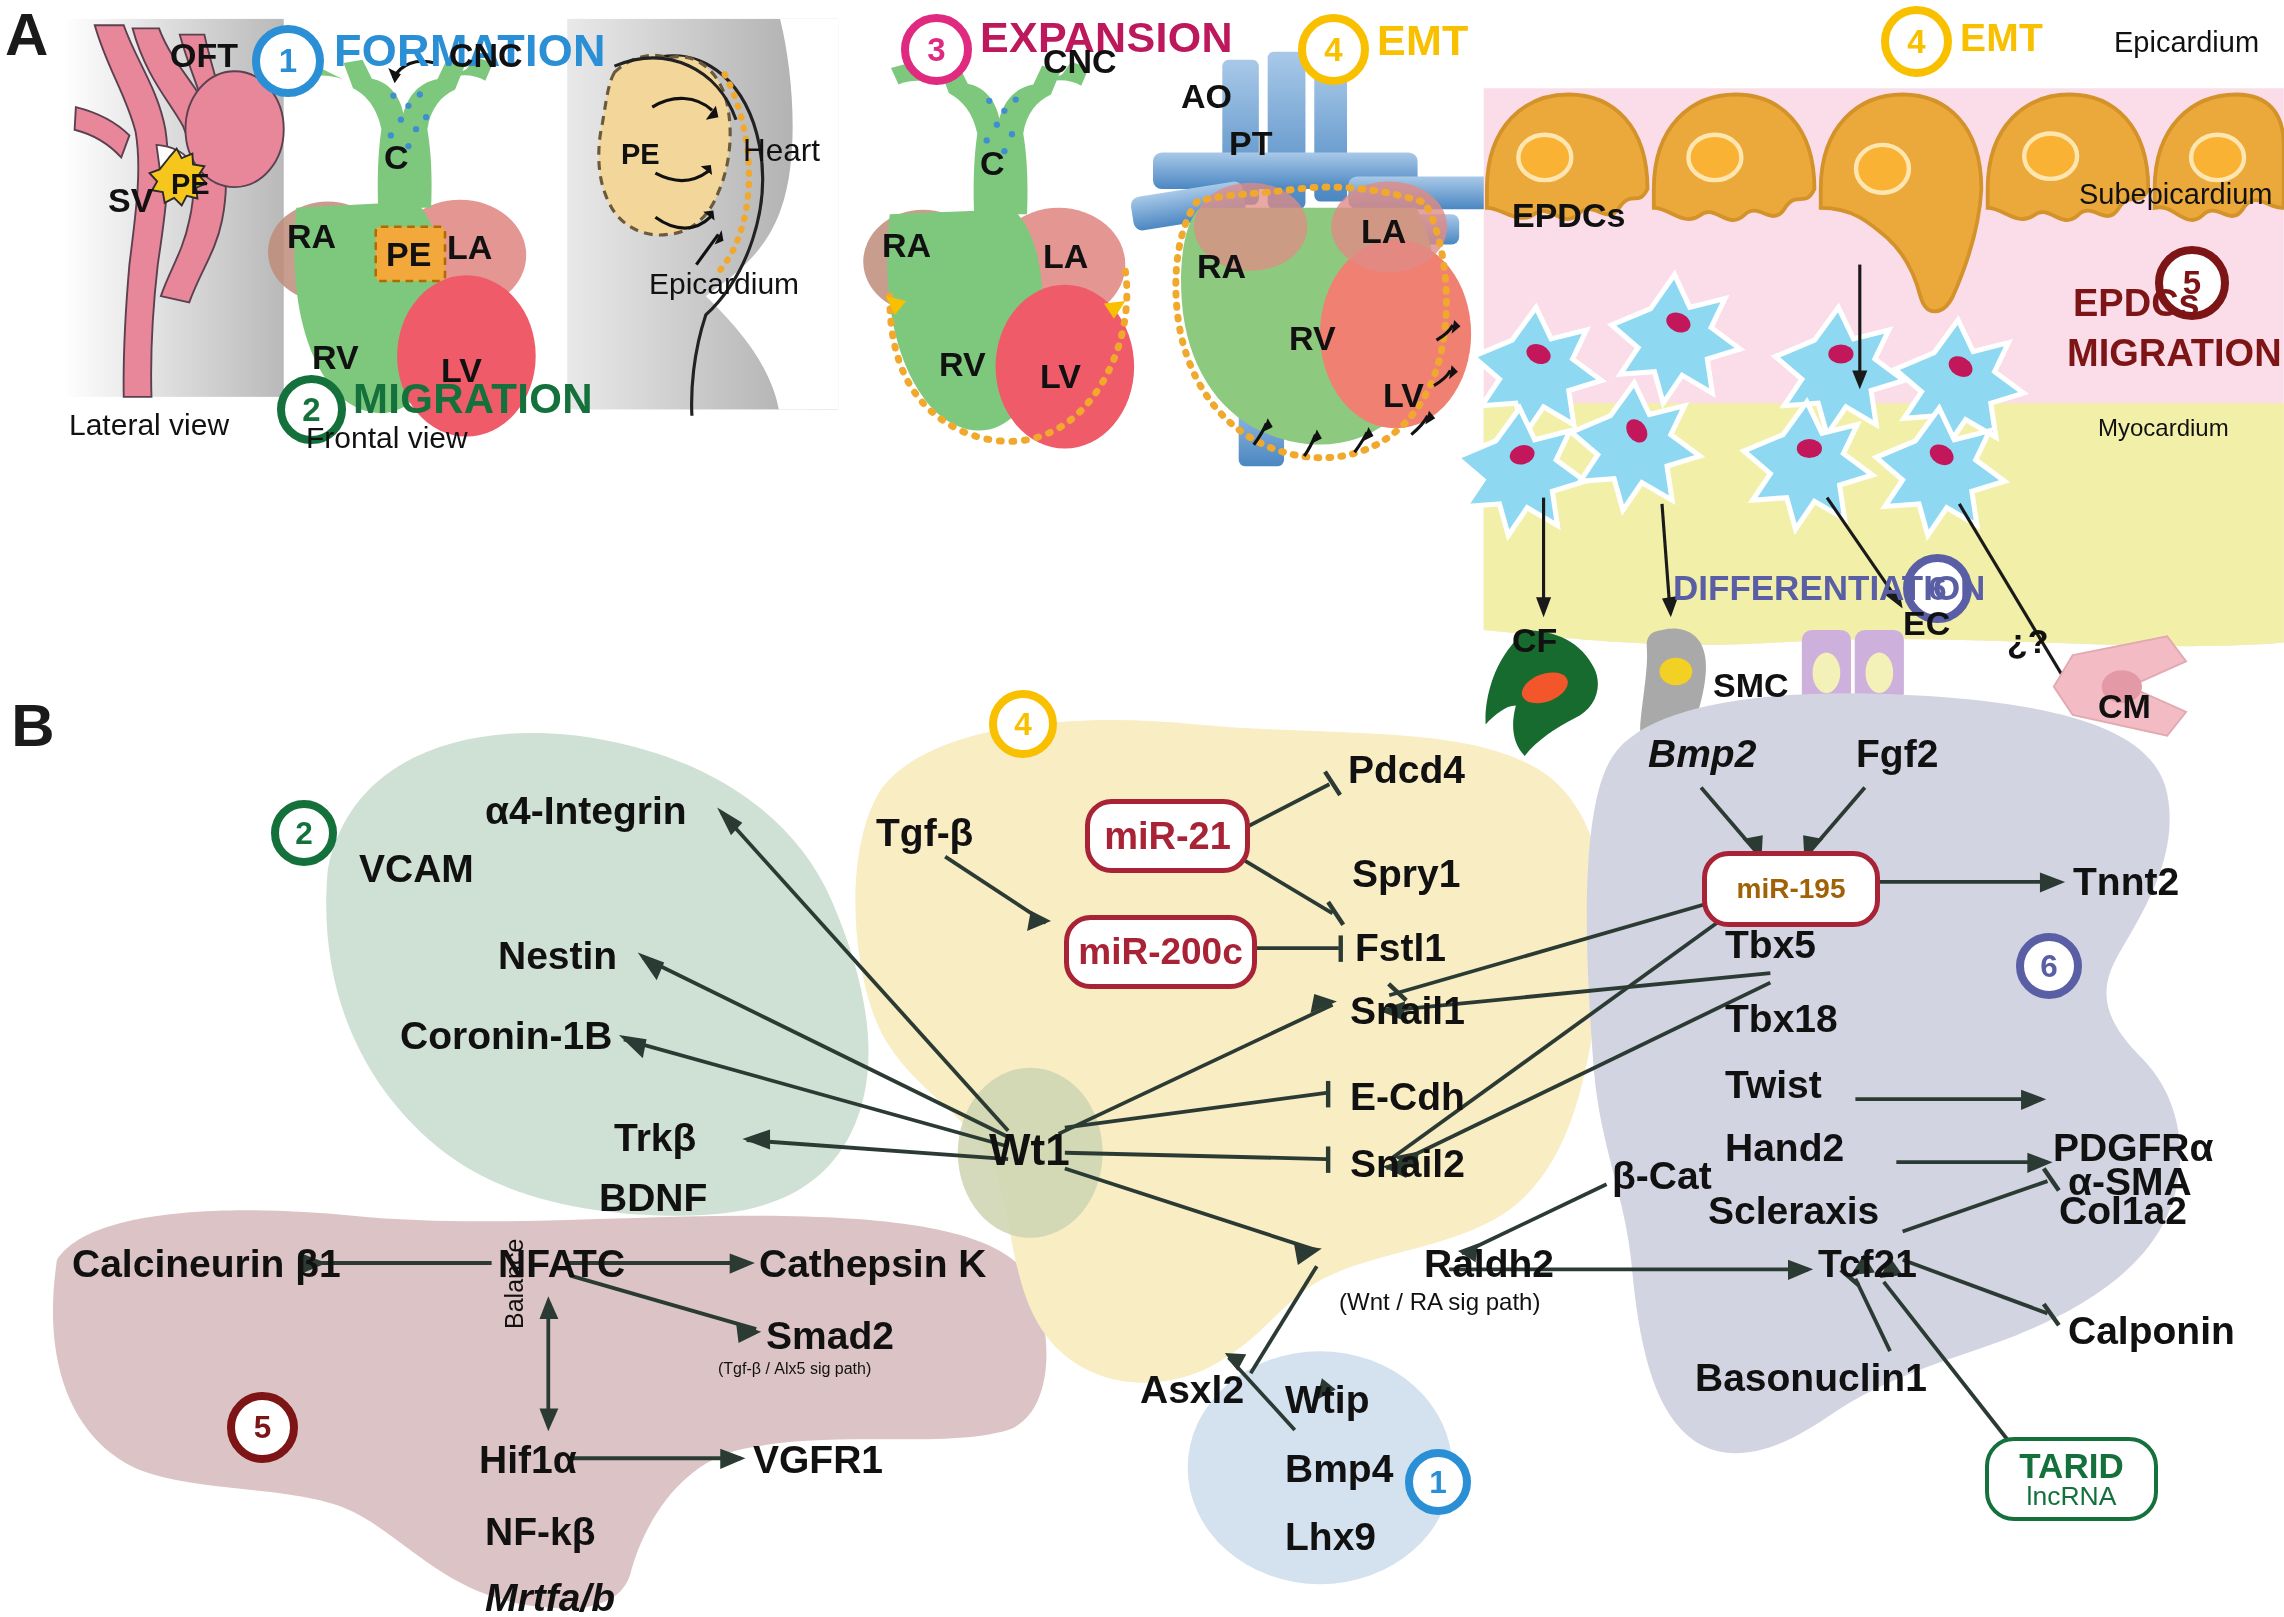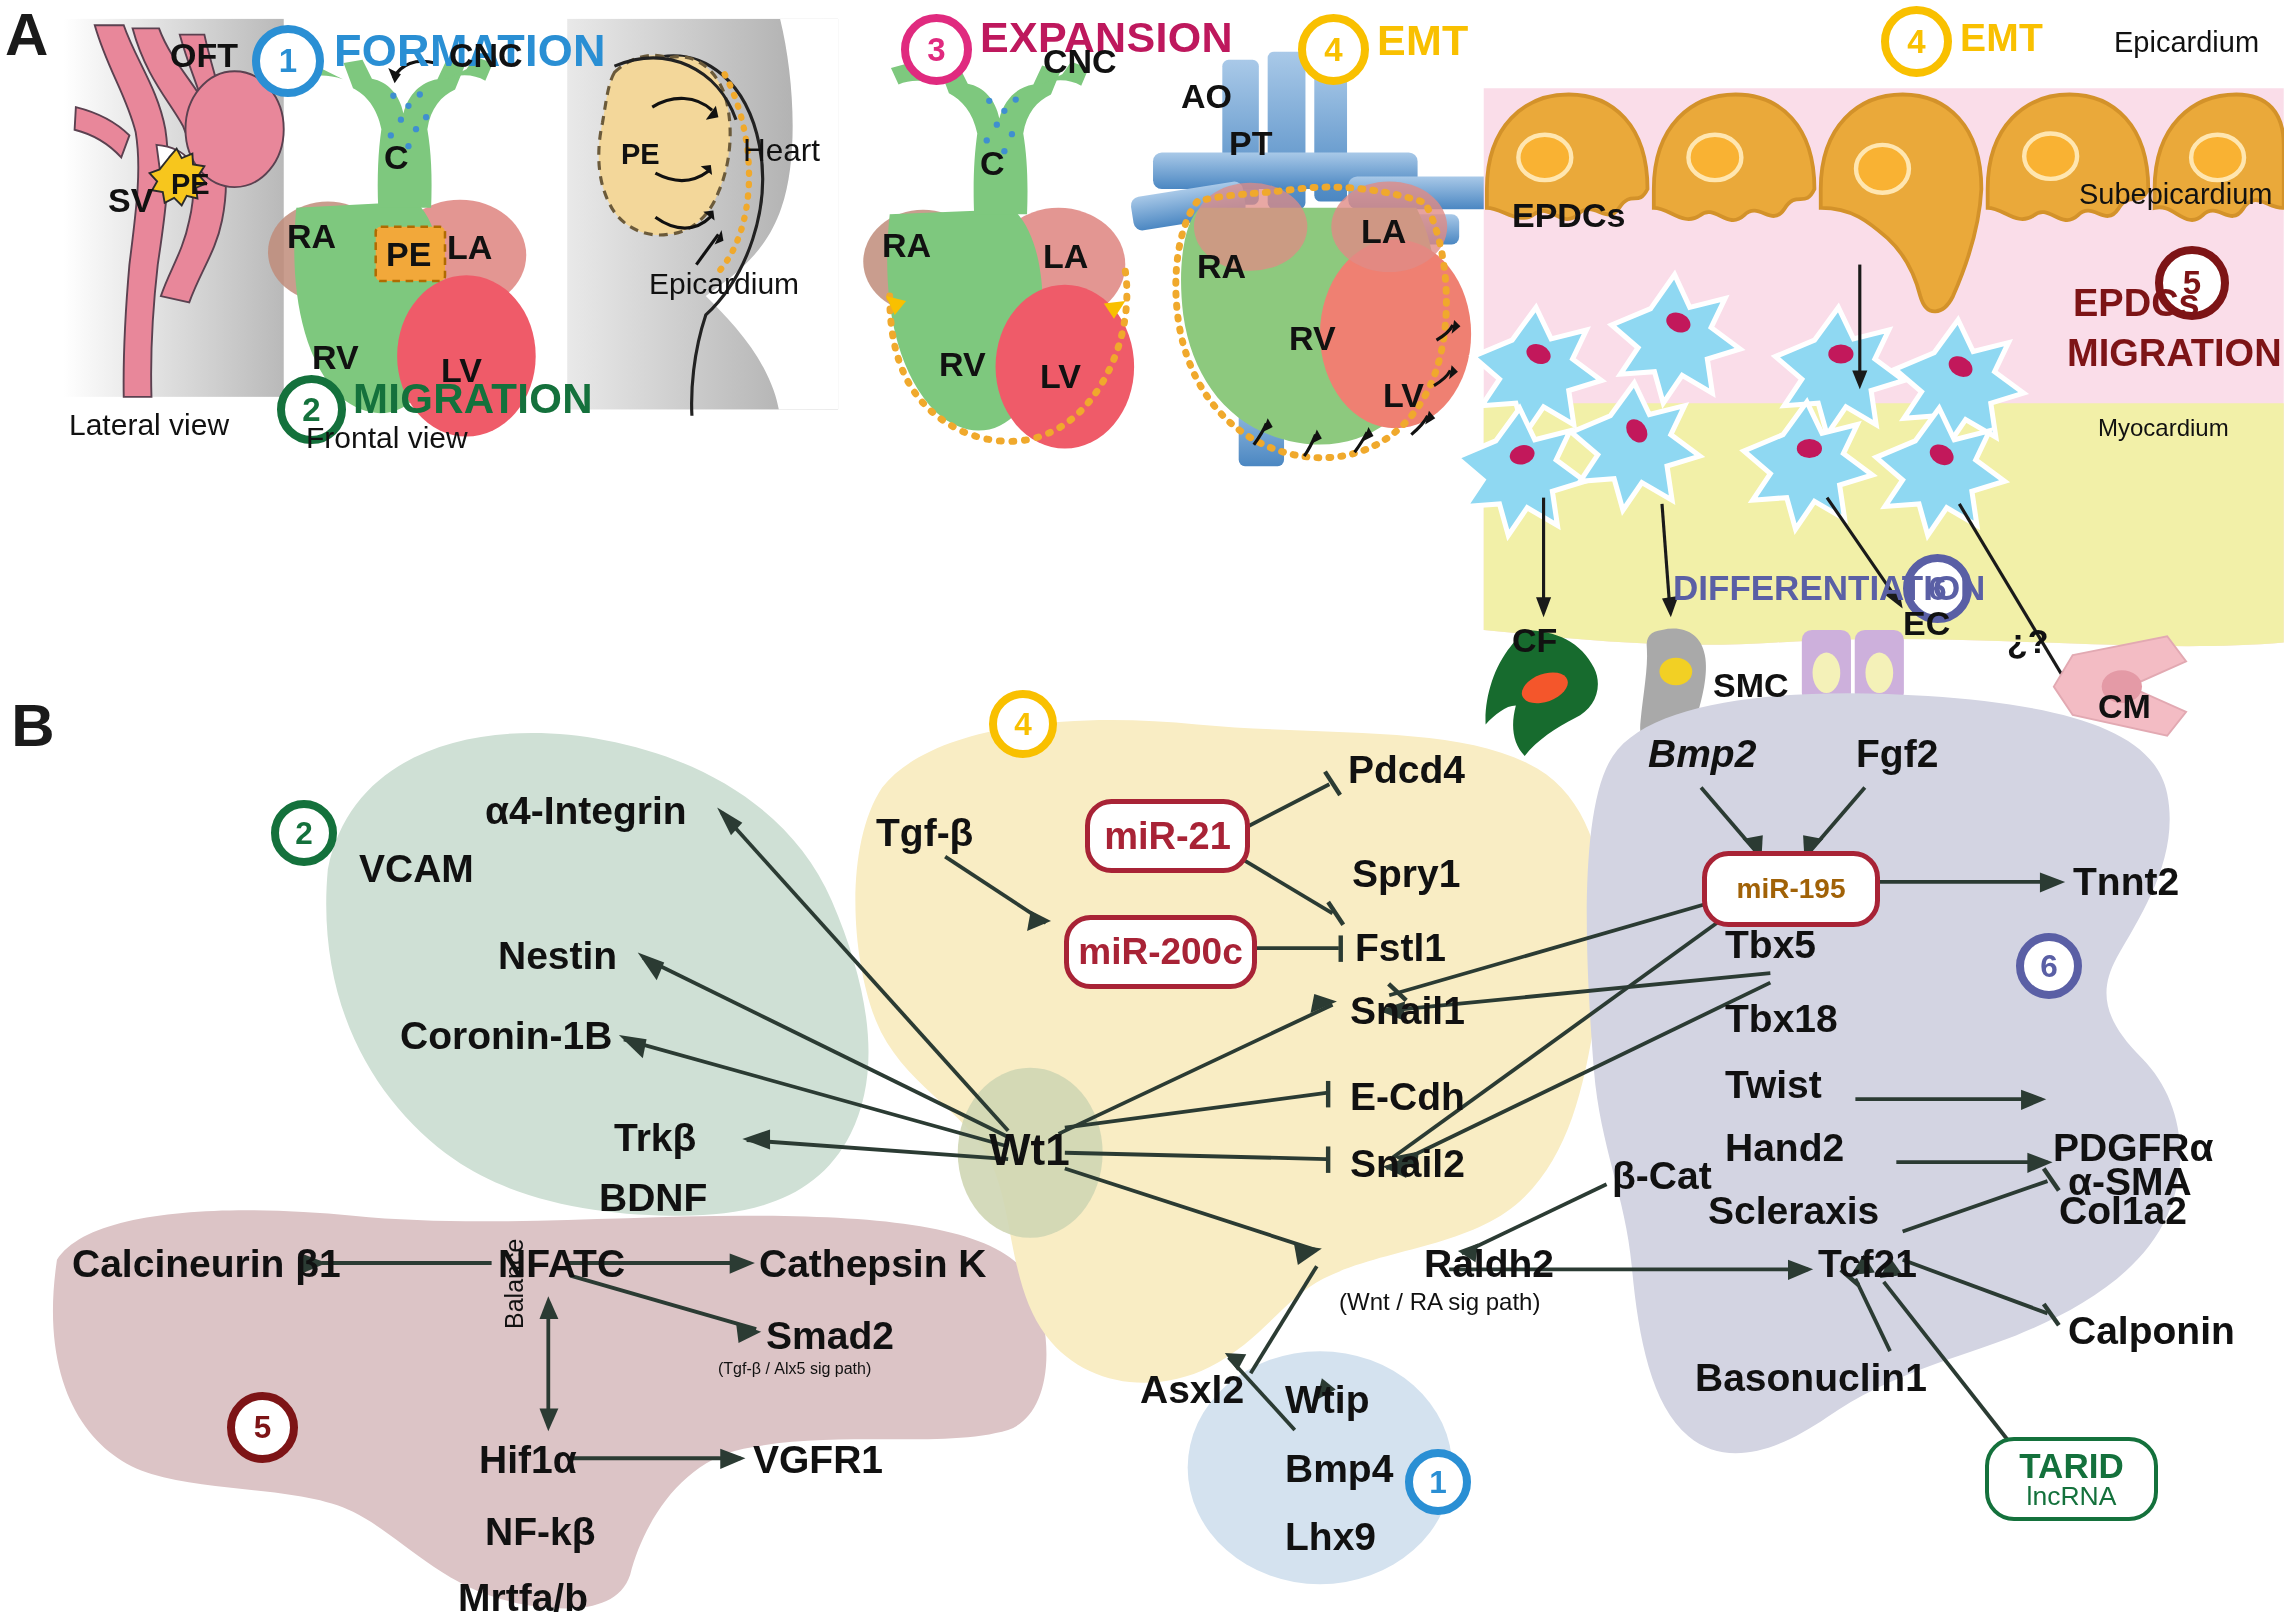--- a/index.html
+++ b/index.html
@@ -519,16 +519,16 @@
 
   <div class="txt lbl-xl" style="left:72px;top:1244px;">Calcineurin β1</div>
   <div class="txt lbl-xl" style="left:498px;top:1244px;">NFATC</div>
   <div class="txt lbl-xl" style="left:759px;top:1244px;">Cathepsin K</div>
   <div class="txt lbl-xl" style="left:766px;top:1316px;">Smad2</div>
   <div class="txt" style="left:718px;top:1361px;font-size:16px;font-weight:400;">(Tgf-β / Alx5 sig path)</div>
   <div class="txt" style="left:502px;top:1329px;font-size:25px;font-weight:400;transform:rotate(-90deg);transform-origin:left top;">Balance</div>
   <div class="txt lbl-xl" style="left:479px;top:1440px;">Hif1α</div>
   <div class="txt lbl-xl" style="left:753px;top:1440px;">VGFR1</div>
   <div class="txt lbl-xl" style="left:485px;top:1512px;">NF-kβ</div>
-  <div class="txt lbl-xl" style="left:458px;top:1578px;">Mrtfa/b</div>
+  <div class="txt lbl-xl" style="left:485px;top:1578px;font-style:italic;">Mrtfa/b</div>
 
 </div>
 
 
 </body></html>

